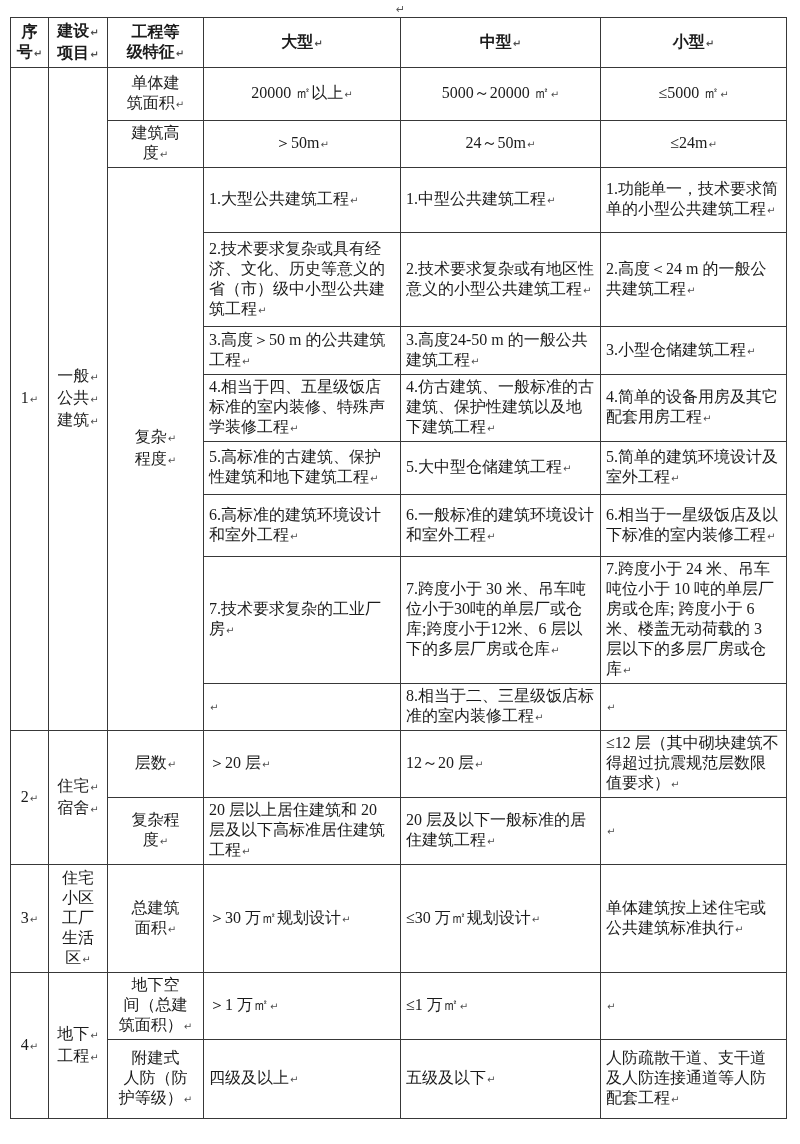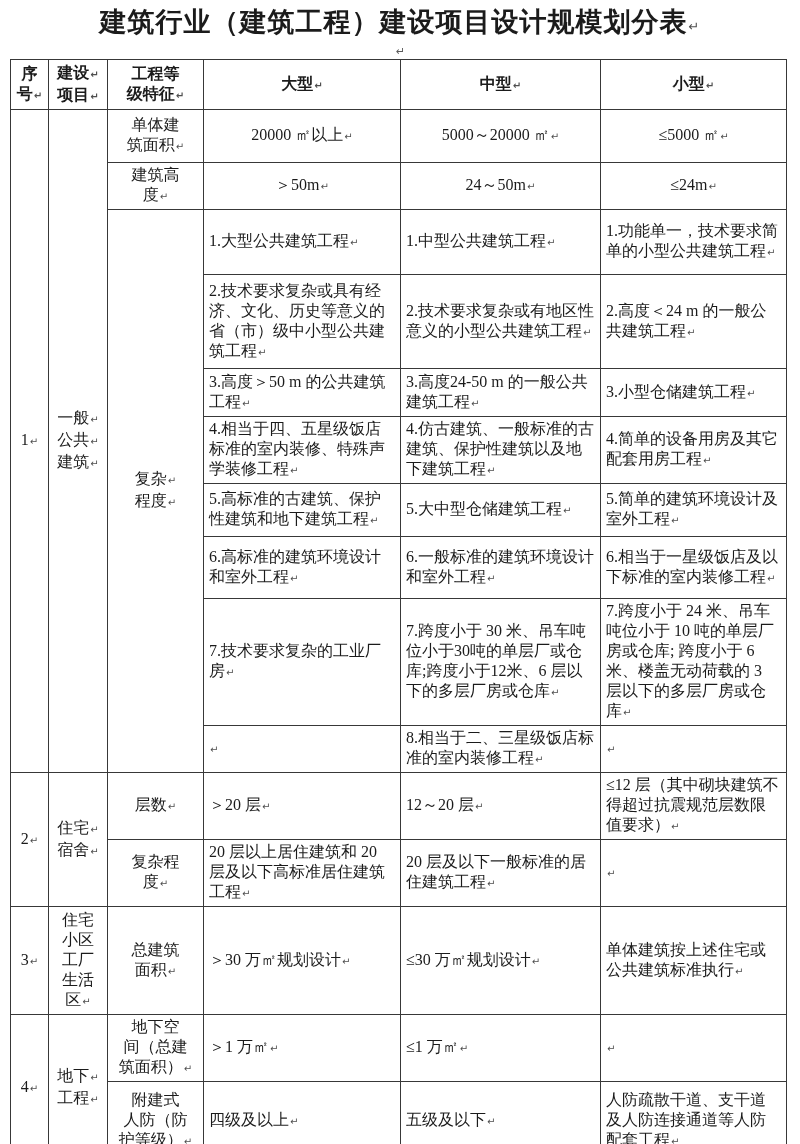--- a/index.html
+++ b/index.html
@@ -47,21 +47,20 @@
   .txt { display: block; white-space: pre-line; }
   .c .txt, th .txt { text-align: center; }
   .l .txt { text-align: left; }
   .no-col { padding: 2px 1px; }
 </style>
 </head>
 <body>
 
 <div class="page">
 
-  <div class="doc-title"><span class="txt-title">建筑行业（建筑工程）建设项目设计规模划分表</span><span class="pm">↵</span></div>
 
   <div class="blank-line"><span class="pm">↵</span></div>
 
   <table class="main">
     <colgroup>
       <col style="width:38px">
         <col style="width:59px">
         <col style="width:96px">
       <col style="width:197px">
         <col style="width:200px">

